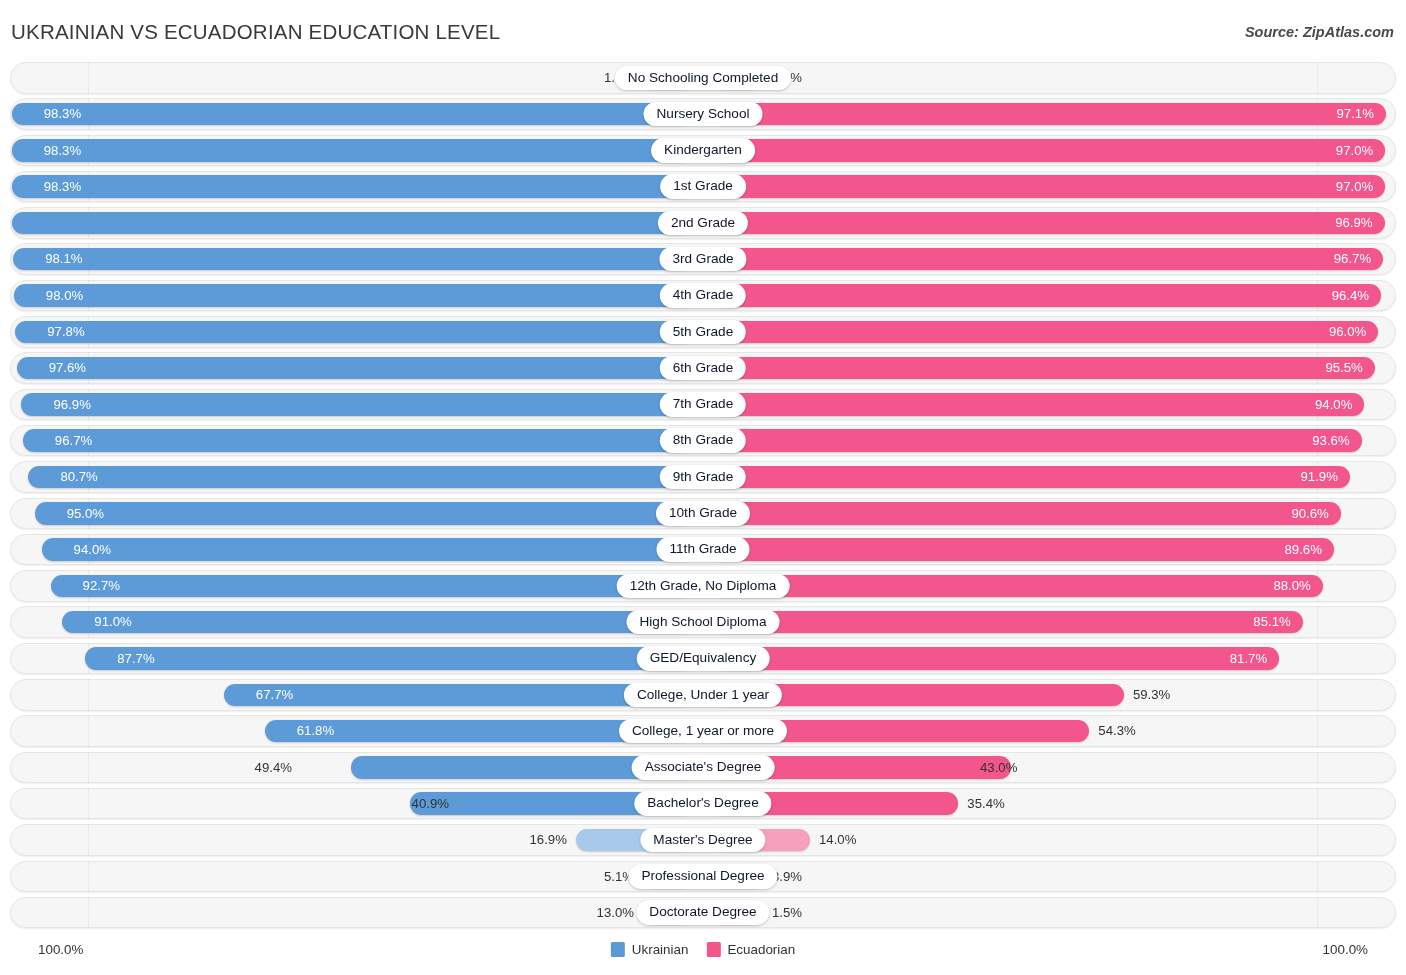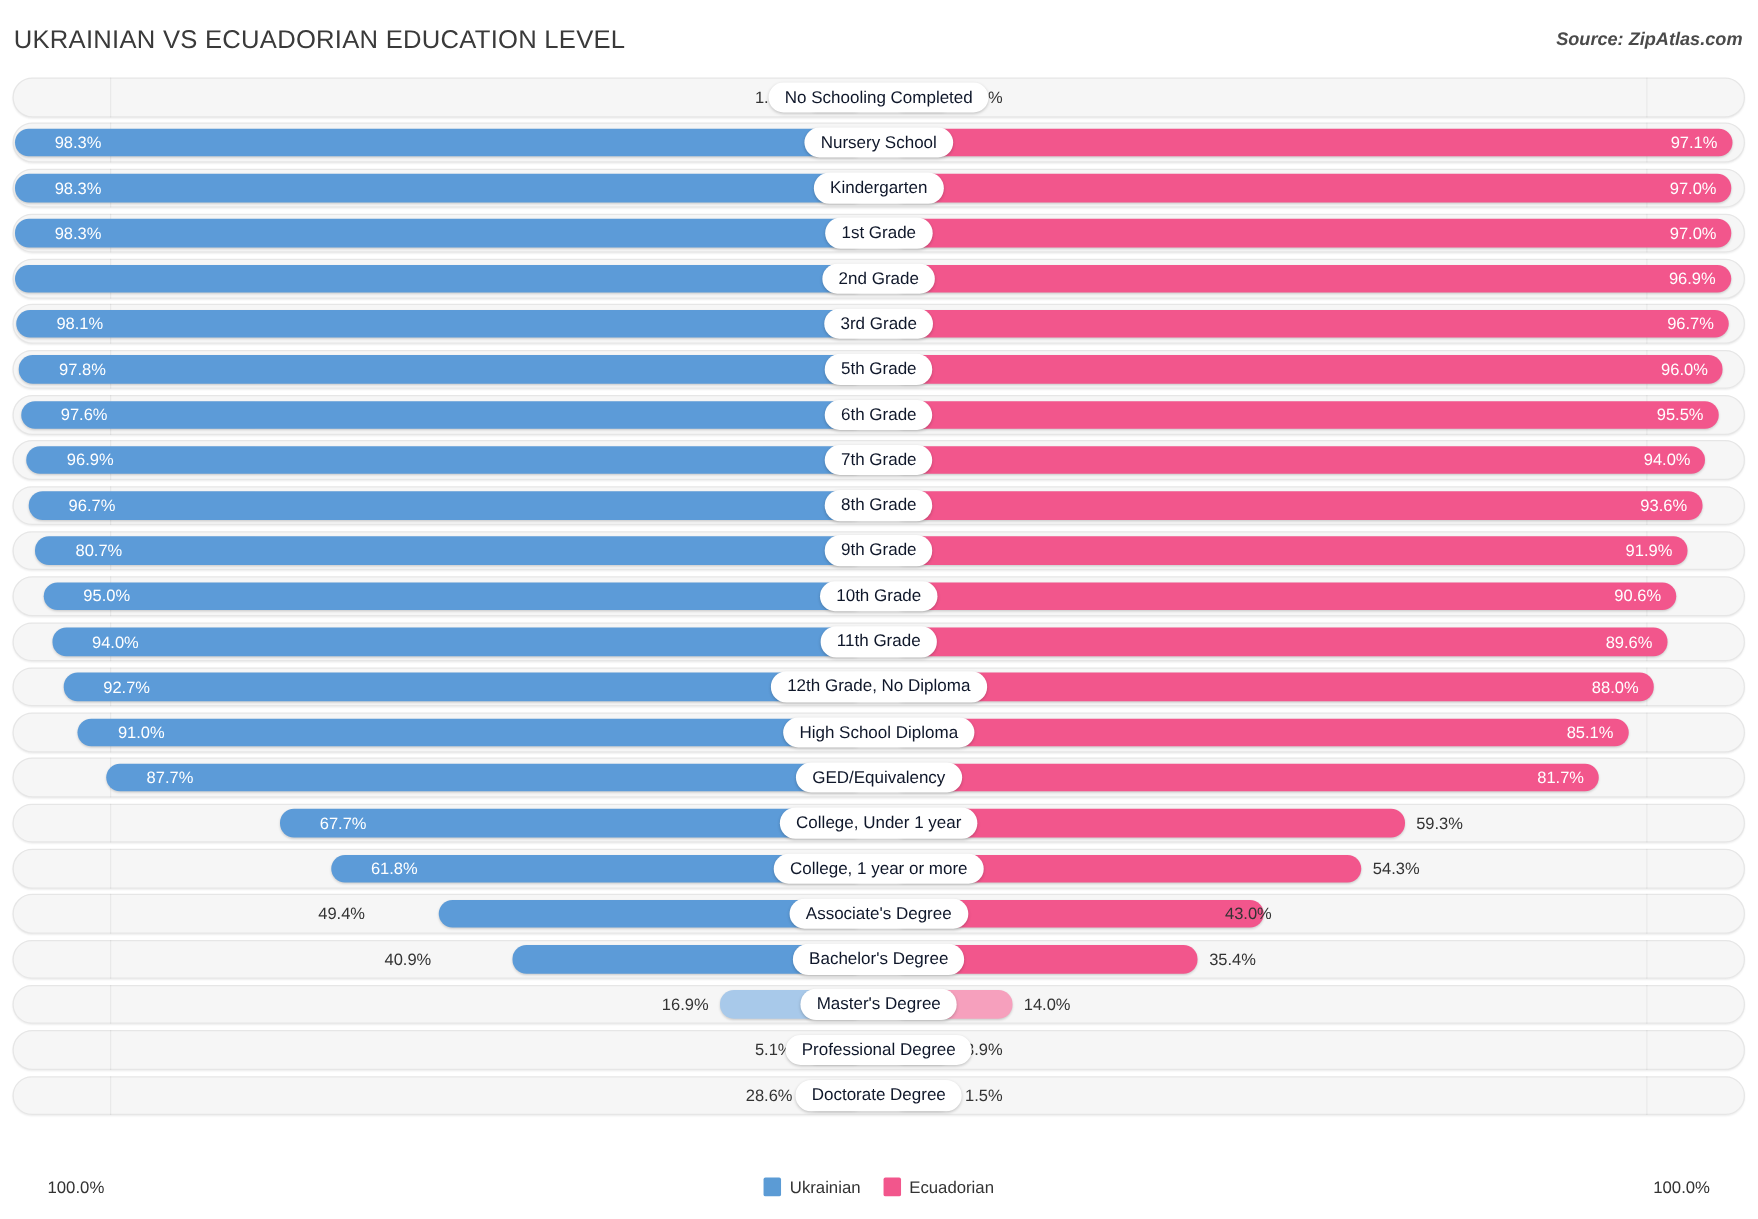--- a/index.html
+++ b/index.html
@@ -198,20 +198,30 @@
         <div class="bar bar-l" style="width: 679.833px; background: rgb(92, 155, 216);"></div>
         <div class="bar bar-r" style="width: 670.131px; background: rgb(242, 86, 140);"></div>
         <div class="val val-in-l" style="left: 35.167px;">98.1%</div>
         <div class="val val-in-r" style="right: 24.869px;">96.7%</div>
         <div class="label">3rd Grade</div>
       </div>
       <div class="row">
         <div class="track"></div>
         <div class="divider d-left"></div>
         <div class="divider d-right"></div>
+        <div class="bar bar-l" style="width: 679.14px; background: rgb(92, 155, 216);"></div>
+        <div class="bar bar-r" style="width: 668.052px; background: rgb(242, 86, 140);"></div>
+        <div class="val val-in-l" style="left: 35.86px;">98.0%</div>
+        <div class="val val-in-r" style="right: 26.948px;">96.4%</div>
+        <div class="label">4th Grade</div>
+      </div>
+      <div class="row">
+        <div class="track"></div>
+        <div class="divider d-left"></div>
+        <div class="divider d-right"></div>
         <div class="bar bar-l" style="width: 677.754px; background: rgb(92, 155, 216);"></div>
         <div class="bar bar-r" style="width: 665.28px; background: rgb(242, 86, 140);"></div>
         <div class="val val-in-l" style="left: 37.246px;">97.8%</div>
         <div class="val val-in-r" style="right: 29.72px;">96.0%</div>
         <div class="label">5th Grade</div>
       </div>
       <div class="row">
         <div class="track"></div>
         <div class="divider d-left"></div>
         <div class="divider d-right"></div>
@@ -330,21 +340,21 @@
         <div class="val val-out" style="right: 1104px;">49.4%</div>
         <div class="val val-out" style="left: 970px;">43.0%</div>
         <div class="label">Associate's Degree</div>
       </div>
       <div class="row">
         <div class="track"></div>
         <div class="divider d-left"></div>
         <div class="divider d-right"></div>
         <div class="bar bar-l" style="width: 283.437px; background: rgb(92, 155, 216);"></div>
         <div class="bar bar-r" style="width: 245.322px; background: rgb(242, 86, 140);"></div>
-        <div class="val val-out" style="right: 1051px;">40.9%</div>
+        <div class="val val-out" style="right: 947px;">40.9%</div>
         <div class="val val-out" style="left: 957.322px;">35.4%</div>
         <div class="label">Bachelor's Degree</div>
       </div>
       <div class="row">
         <div class="track"></div>
         <div class="divider d-left"></div>
         <div class="divider d-right"></div>
         <div class="bar bar-l" style="width: 117.117px; background: rgb(168, 201, 234);"></div>
         <div class="bar bar-r" style="width: 97.02px; background: rgb(246, 160, 189);"></div>
         <div class="val val-out" style="right: 829.117px;">16.9%</div>
@@ -360,21 +370,21 @@
         <div class="val val-out" style="right: 762px;">5.1%</div>
         <div class="val val-out" style="left: 762px;">3.9%</div>
         <div class="label">Professional Degree</div>
       </div>
       <div class="row">
         <div class="track"></div>
         <div class="divider d-left"></div>
         <div class="divider d-right"></div>
         <div class="bar bar-l" style="width: 50px; background: rgb(168, 201, 234);"></div>
         <div class="bar bar-r" style="width: 50px; background: rgb(246, 160, 189);"></div>
-        <div class="val val-out" style="right: 762px;">28.6%</div>
+        <div class="val val-out" style="right: 762px;">13.0%</div>
         <div class="val val-out" style="left: 762px;">1.5%</div>
         <div class="label">Doctorate Degree</div>
       </div>
     </div>
 
   <div class="footer">
     <div class="axis-left">100.0%</div>
     <div class="legend" id="legend">
         <div class="leg-item">
           <span class="swatch" style="background: rgb(91, 155, 213);"></span>

